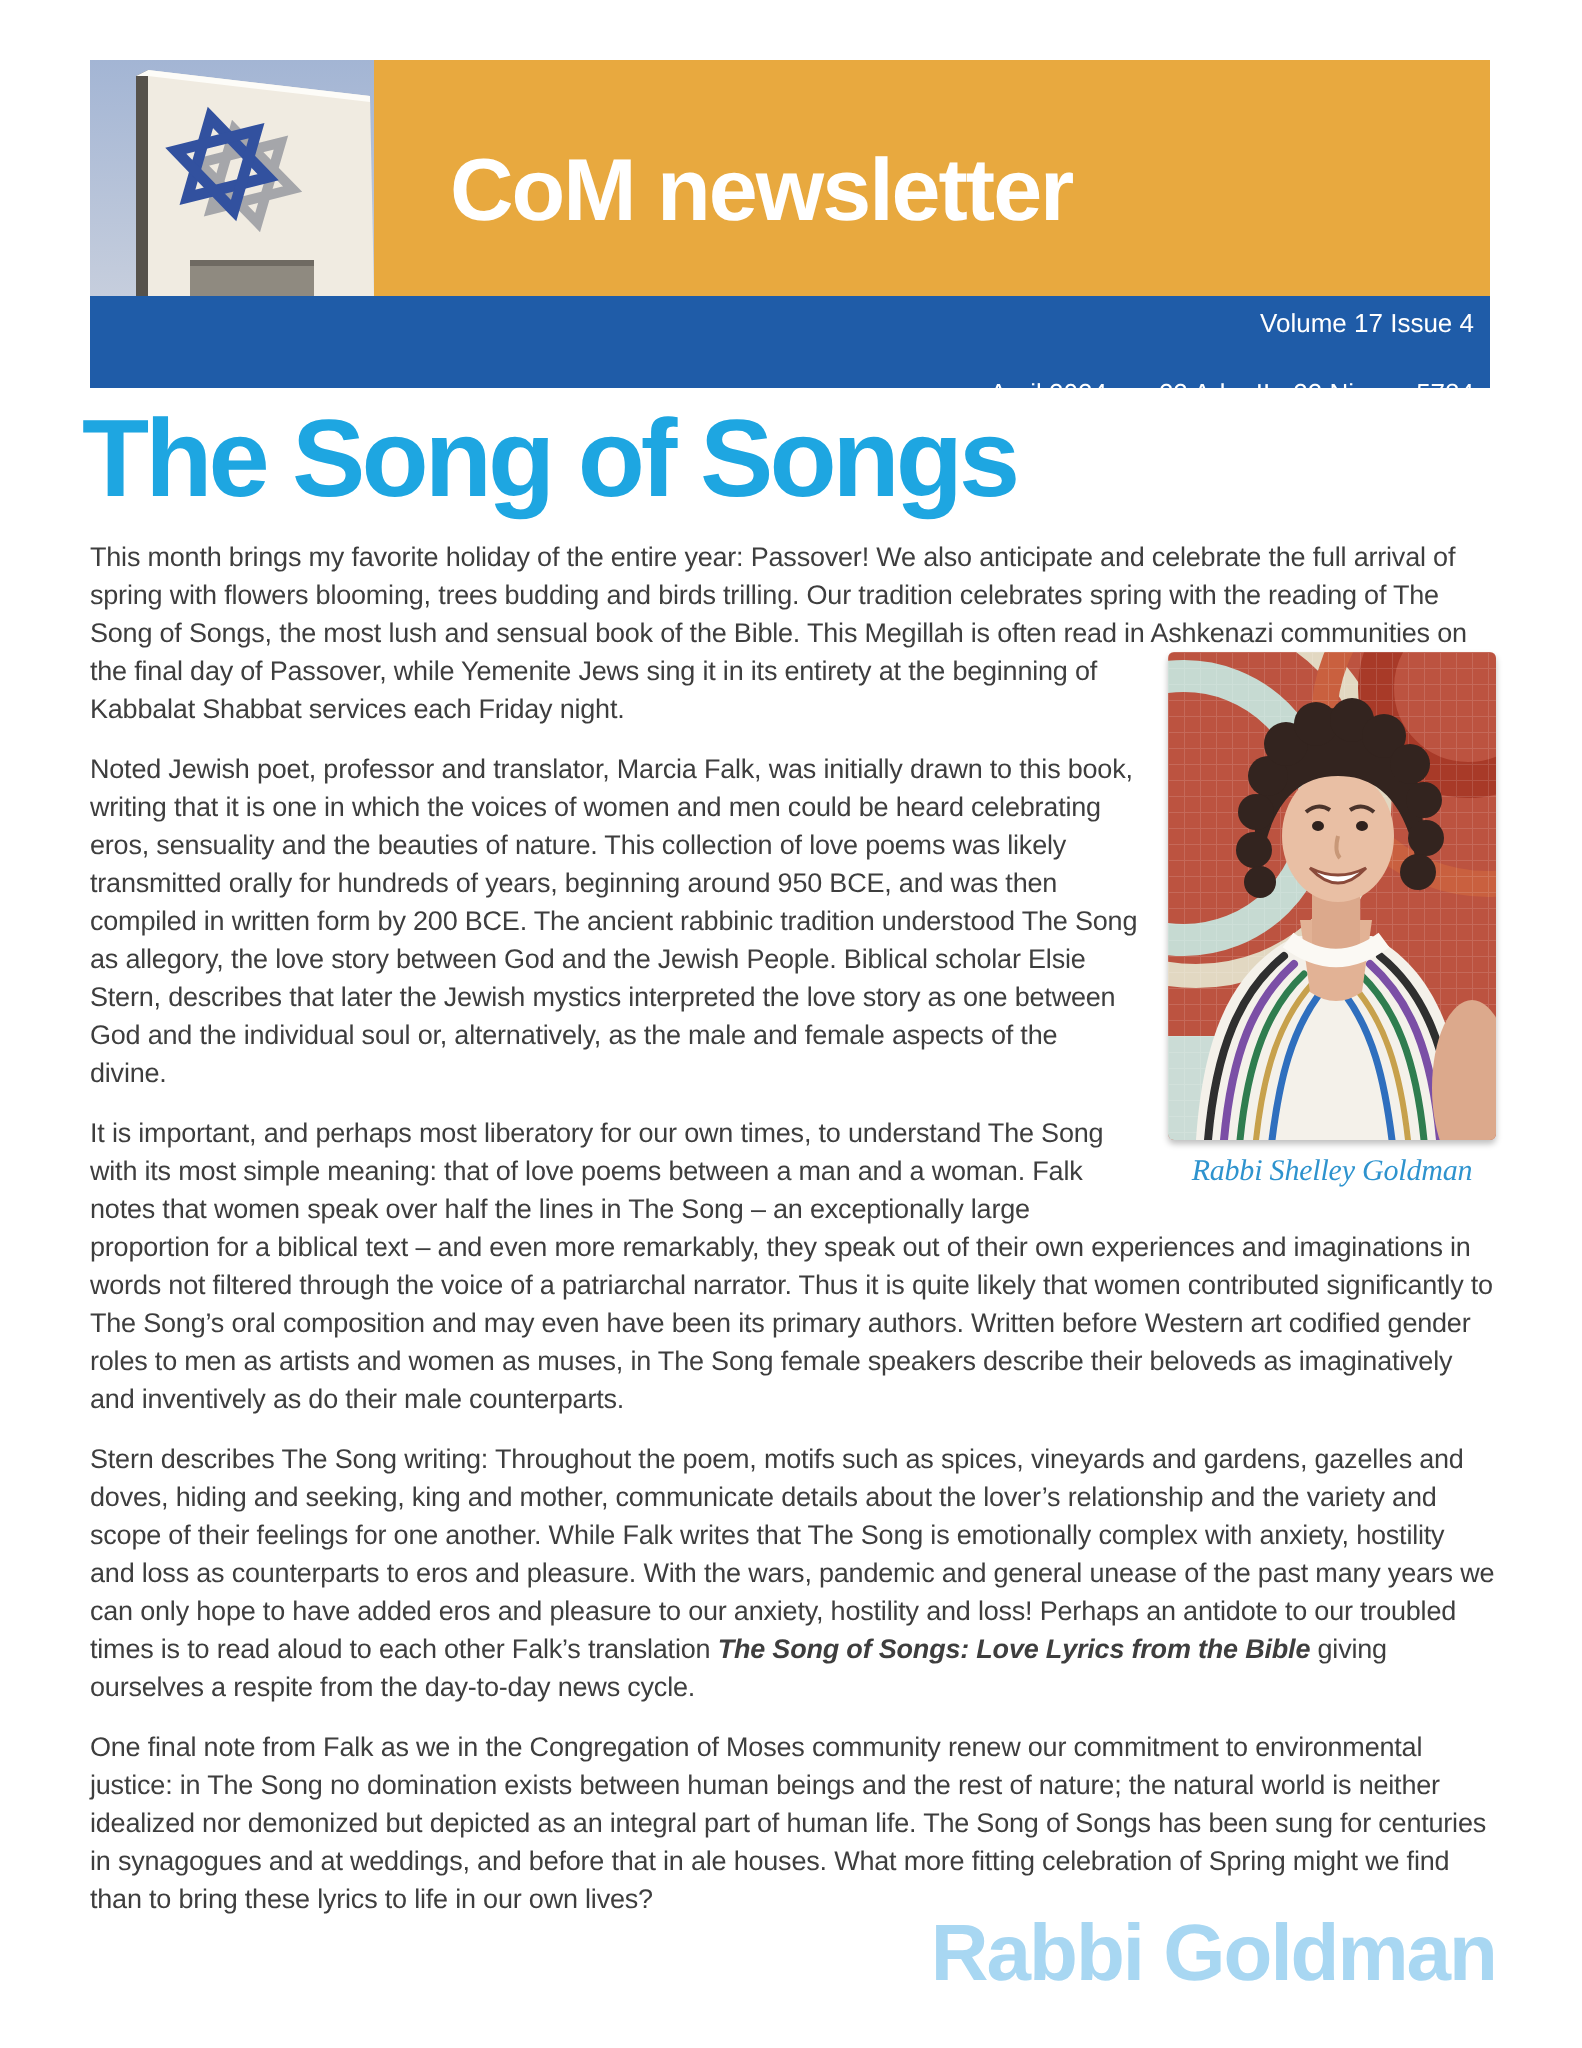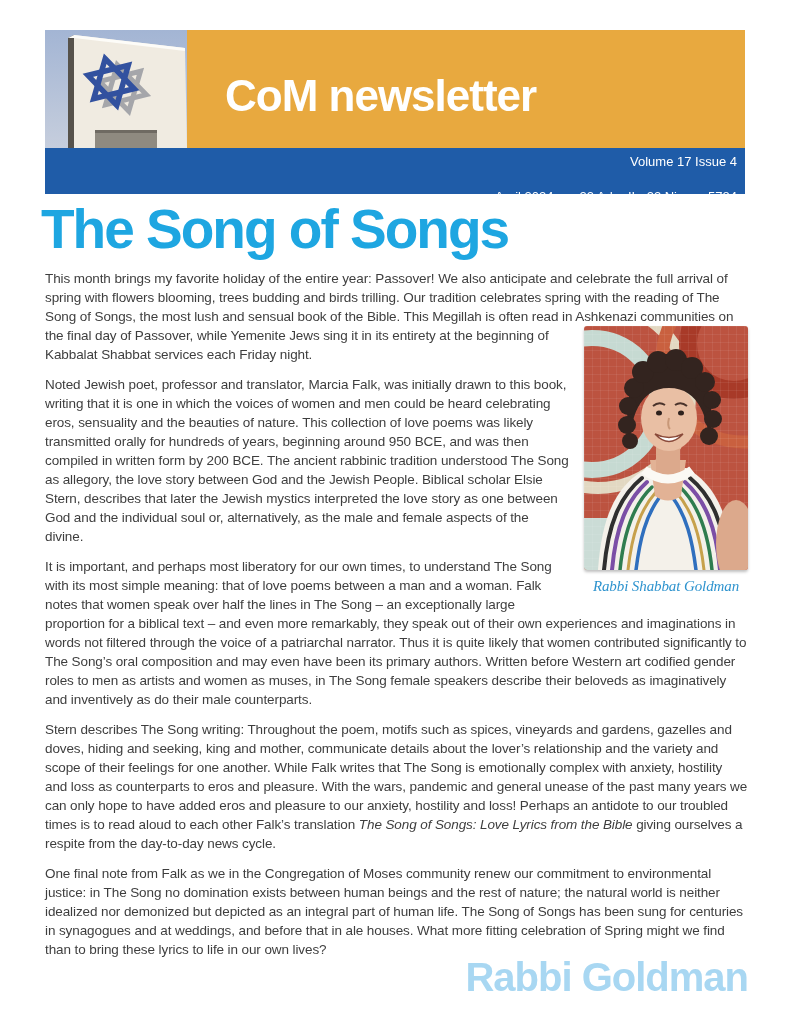--- a/index.html
+++ b/index.html
@@ -49,21 +49,21 @@
   .rabbi-figure { float:right; clear:right; width:164px; margin:0 0 8px 14px; }
   .rabbi-figure svg {
     display:block; width:164px; height:244px; border-radius:3px;
     box-shadow:0 2px 3px rgba(0,0,0,.25);
   }
   .rabbi-figure figcaption {
     margin-top:7px; text-align:center;
     font-family:"Liberation Serif","DejaVu Serif",serif;
     font-style:italic; font-size:15px; color:#2E93CE;
   }
-  .book-title { font-weight:normal; font-style:italic;text-align:right; }
+  .book-title { font-weight:bold; font-style:italic;text-align:right; }
   .signature {
     text-align:right; color:#A8D7F2; font-size:40px; font-weight:bold;
     letter-spacing:-1px; margin-top:-2px;
   }
 </style>
 </head>
 <body>
 
 <div class="page">
 
@@ -171,21 +171,21 @@
 
           <path d="M69,80 Q75,75 81,79" stroke="#4A332B" stroke-width="2" fill="none"></path>
           <path d="M91,79 Q97,75 103,80" stroke="#4A332B" stroke-width="2" fill="none"></path>
           <ellipse cx="75" cy="87" rx="3" ry="2.5" fill="#2E211D"></ellipse>
           <ellipse cx="97" cy="87" rx="3" ry="2.5" fill="#2E211D"></ellipse>
           <path d="M85,92 Q83,100 86,103" stroke="#C89878" stroke-width="2" fill="none"></path>
           <path d="M71,108 Q85,123 99,108 Q85,115 71,108 Z" fill="#FFFFFF" stroke="#8A4A3A" stroke-width="1.5"></path>
 
           <path d="M60,144 Q84,162 108,144" stroke="#FBF9F4" stroke-width="9" fill="none"></path>
         </svg>
-        <figcaption>Rabbi Shabbat Goldman</figcaption>
+        <figcaption>Rabbi Shelley Goldman</figcaption>
       </figure>
 
       <p>This month brings my favorite holiday of the entire year: Passover! We also anticipate and celebrate the full arrival of spring with flowers blooming, trees budding and birds trilling. Our tradition celebrates spring with the reading of The Song of Songs, the most lush and sensual book of the Bible. This Megillah is often read in Ashkenazi communities on the final day of Passover, while Yemenite Jews sing it in its entirety at the beginning of Kabbalat Shabbat services each Friday night.</p>
       <p>Noted Jewish poet, professor and translator, Marcia Falk, was initially drawn to this book, writing that it is one in which the voices of women and men could be heard celebrating eros, sensuality and the beauties of nature. This collection of love poems was likely transmitted orally for hundreds of years, beginning around 950 BCE, and was then compiled in written form by 200 BCE. The ancient rabbinic tradition understood The Song as allegory, the love story between God and the Jewish People. Biblical scholar Elsie Stern, describes that later the Jewish mystics interpreted the love story as one between God and the individual soul or, alternatively, as the male and female aspects of the divine.</p>
       <p>It is important, and perhaps most liberatory for our own times, to understand The Song with its most simple meaning: that of love poems between a man and a woman. Falk notes that women speak over half the lines in The Song – an exceptionally large proportion for a biblical text – and even more remarkably, they speak out of their own experiences and imaginations in words not filtered through the voice of a patriarchal narrator. Thus it is quite likely that women contributed significantly to The Song’s oral composition and may even have been its primary authors. Written before Western art codified gender roles to men as artists and women as muses, in The Song female speakers describe their beloveds as imaginatively and inventively as do their male counterparts.</p>
       <p><span>Stern describes The Song writing: Throughout the poem, motifs such as spices, vineyards and gardens, gazelles and doves, hiding and seeking, king and mother, communicate details about the lover’s relationship and the variety and scope of their feelings for one another.  While Falk writes that The Song is emotionally complex with anxiety, hostility and loss as counterparts to eros and pleasure. With the wars, pandemic and general unease of the past many years we can only hope to have added eros and pleasure to our anxiety, hostility and loss! Perhaps an antidote to our troubled times is to read aloud to each other Falk’s translation </span><span class="book-title">The Song of Songs: Love Lyrics from the Bible</span><span> giving ourselves a respite from the day-to-day news cycle.</span></p>
       <p>One final note from Falk as we in the Congregation of Moses community renew our commitment to environmental justice: in The Song no domination exists between human beings and the rest of nature; the natural world is neither idealized nor demonized but depicted as an integral part of human life. The Song of Songs has been sung for centuries in synagogues and at weddings, and before that in ale houses. What more fitting celebration of Spring might we find than to bring these lyrics to life in our own lives?</p>
 
       <div class="signature">Rabbi Goldman</div>
     </div>

